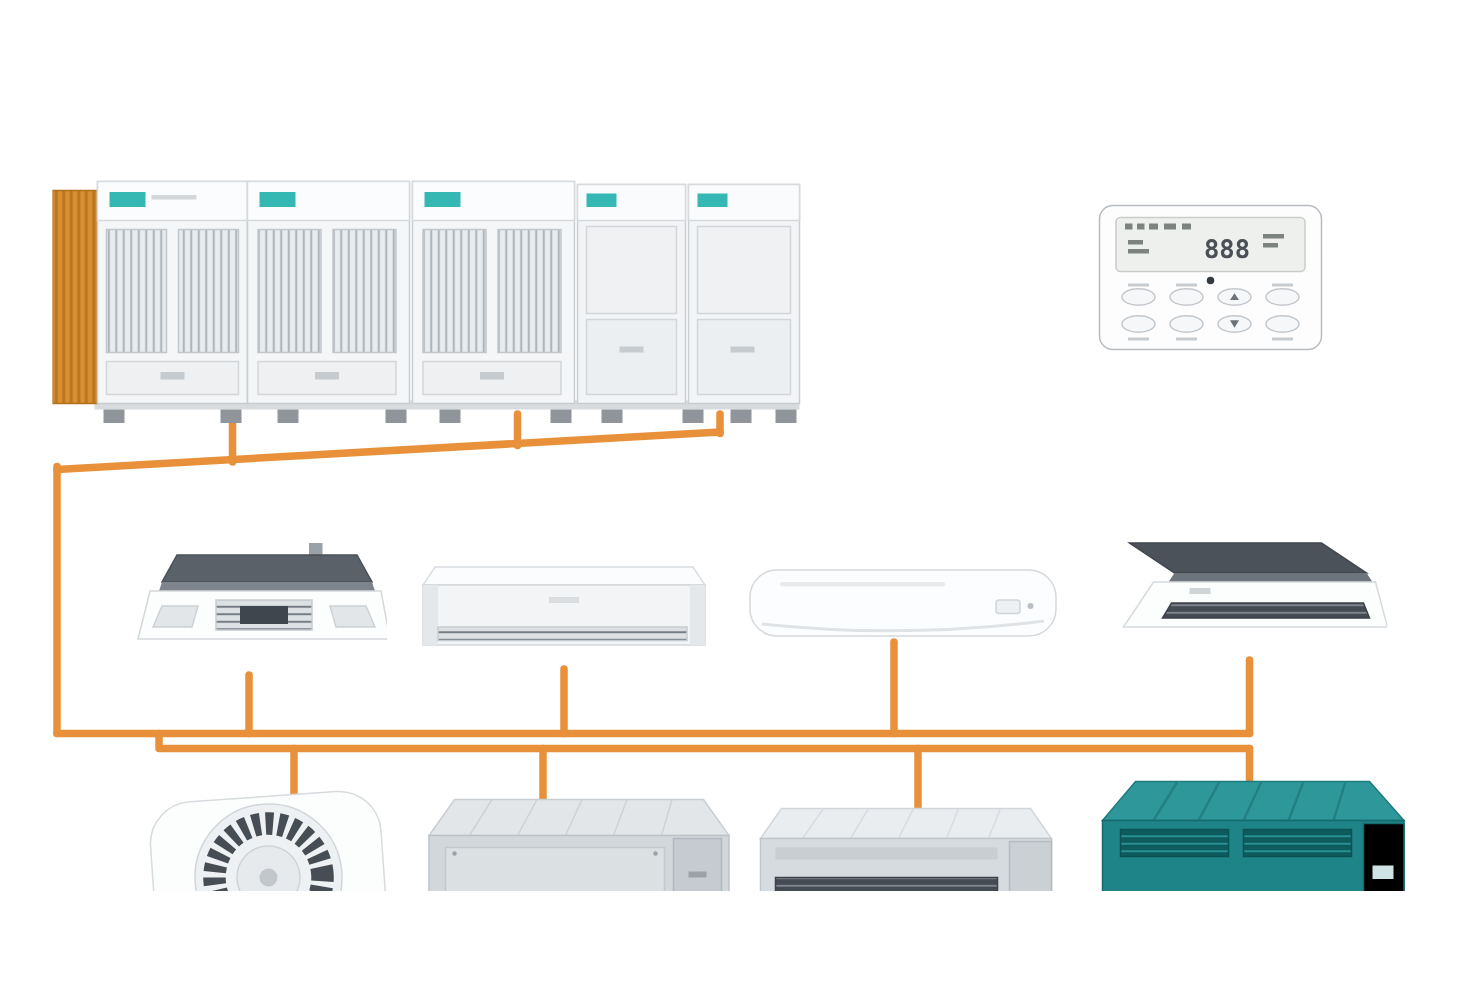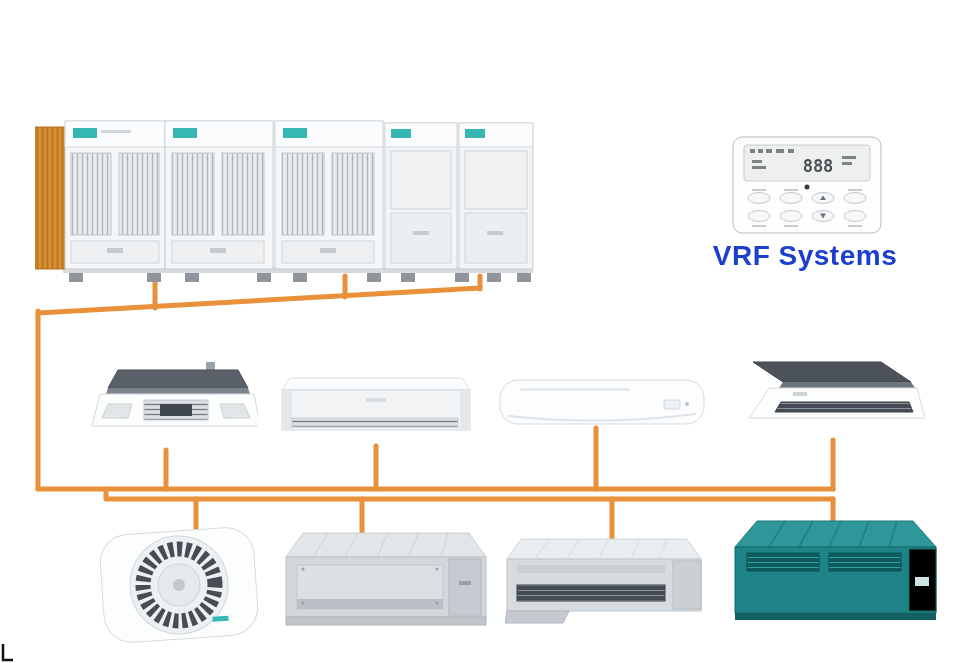--- a/index.html
+++ b/index.html
@@ -1,19 +1,20 @@
 <!DOCTYPE html>
 <html><head>
 <meta charset="utf-8">
 <title>VRF Systems Diagram</title>
 <style>
   html,body{margin:0;padding:0;background:#ffffff;}
   #stage{
-    position:relative;width:980px;height:663px;background:#ffffff;overflow:hidden;
+    position:relative;width:980px;height:594px;background:#ffffff;overflow:hidden;
     font-family:"Liberation Sans",sans-serif;
+    border-radius:19px;
   }
   .unit{position:absolute;display:block;}
   #piping{position:absolute;left:0;top:0;}
   .vrf-title{
     position:absolute;left:693px;top:240px;width:224px;text-align:center;
     font-size:28px;font-weight:bold;color:#1C3FCE;letter-spacing:.5px;
   }
 </style>
 </head>
 <body>
@@ -164,21 +165,20 @@
     <g fill="#c7ccd0">
       <rect x="20" y="53" width="14" height="2"></rect>
         <rect x="52" y="53" width="14" height="2"></rect>
       <rect x="116" y="53" width="14" height="2"></rect>
       <rect x="20" y="89" width="14" height="2"></rect>
         <rect x="52" y="89" width="14" height="2"></rect>
       <rect x="116" y="89" width="14" height="2"></rect>
     </g>
   </svg>
 
-  <div class="vrf-title">VRF Systems</div>
 
   <svg class="unit" style="left:88px;top:362px" width="170" height="92">
     <rect x="118" y="0" width="9" height="10" fill="#9aa1a7"></rect>
     <polygon points="30,8 150,8 160,26 20,26" fill="#5a6169" stroke="#4a5157"></polygon>
     <polygon points="20,26 160,26 162,32 18,32" fill="#7d848c"></polygon>
     <polygon points="12,32 166,32 172,64 4,64" fill="#fcfdfd" stroke="#d4d8db"></polygon>
     <polygon points="20,42 44,42 40,56 14,56" fill="#e2e6e9" stroke="#cdd2d5"></polygon>
     <polygon points="132,42 156,42 162,56 136,56" fill="#e2e6e9" stroke="#cdd2d5"></polygon>
     <rect x="56" y="38" width="64" height="20" fill="url(#hsl)" stroke="#c6cbcf"></rect>
     <rect x="72" y="42" width="32" height="12" fill="#40464d"></rect>

